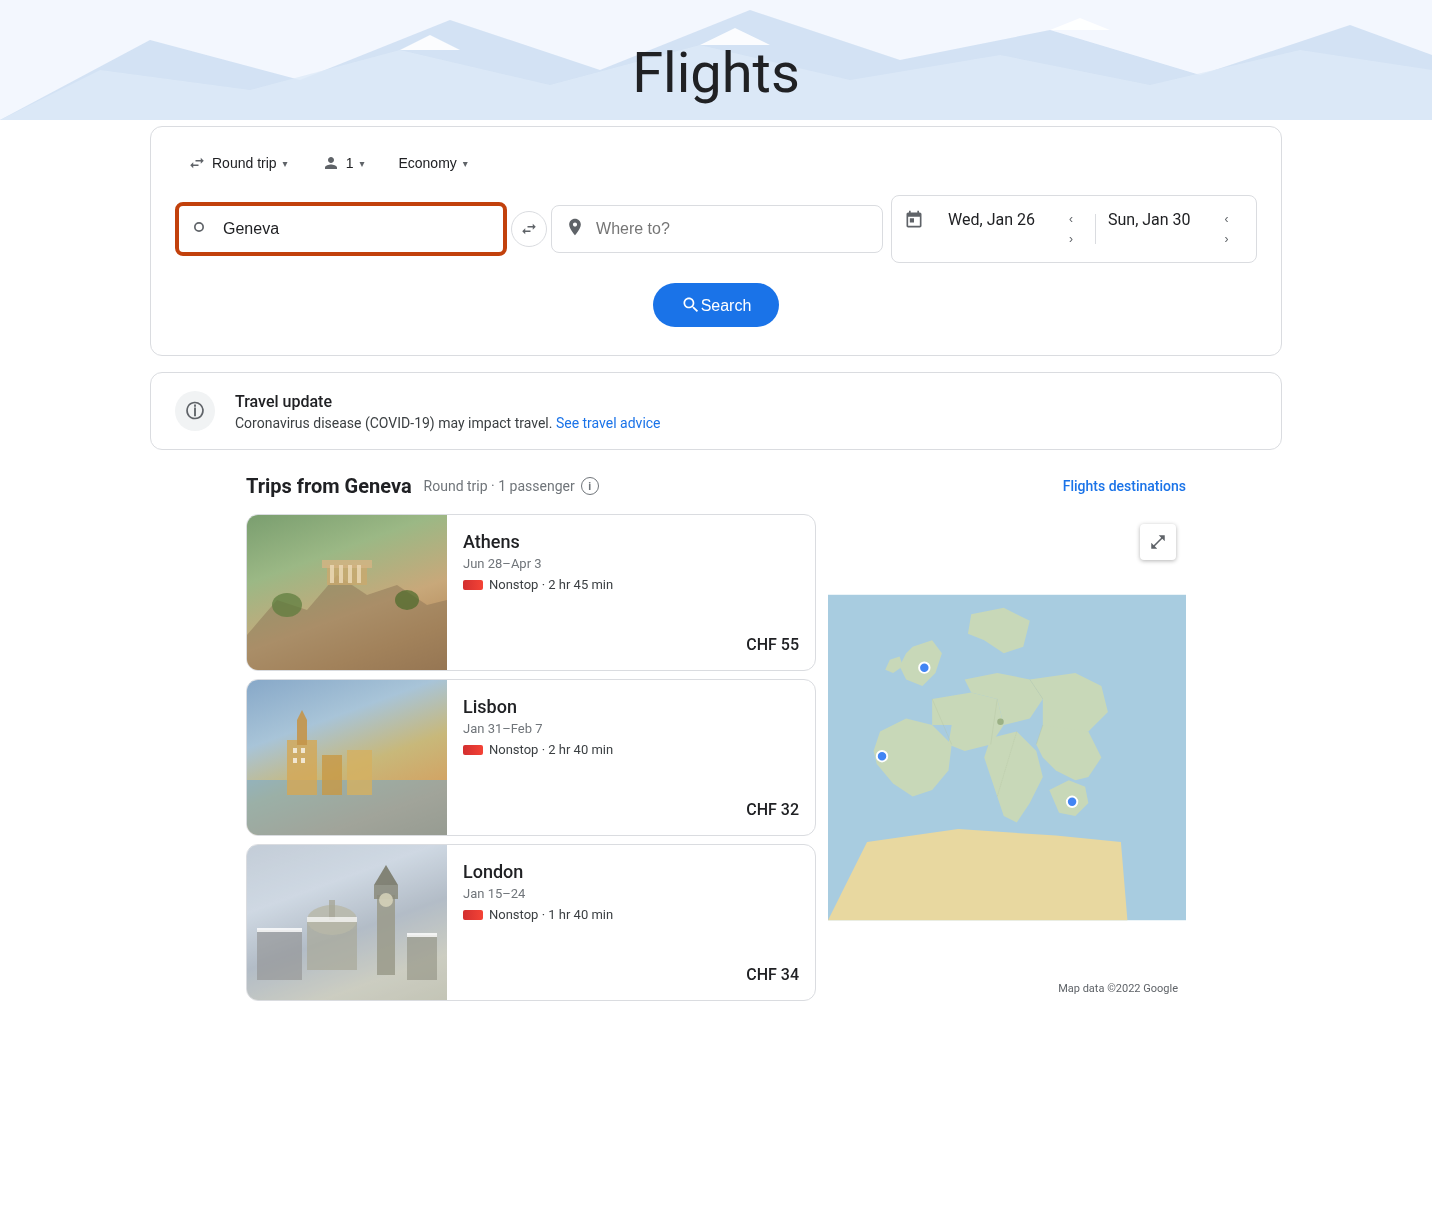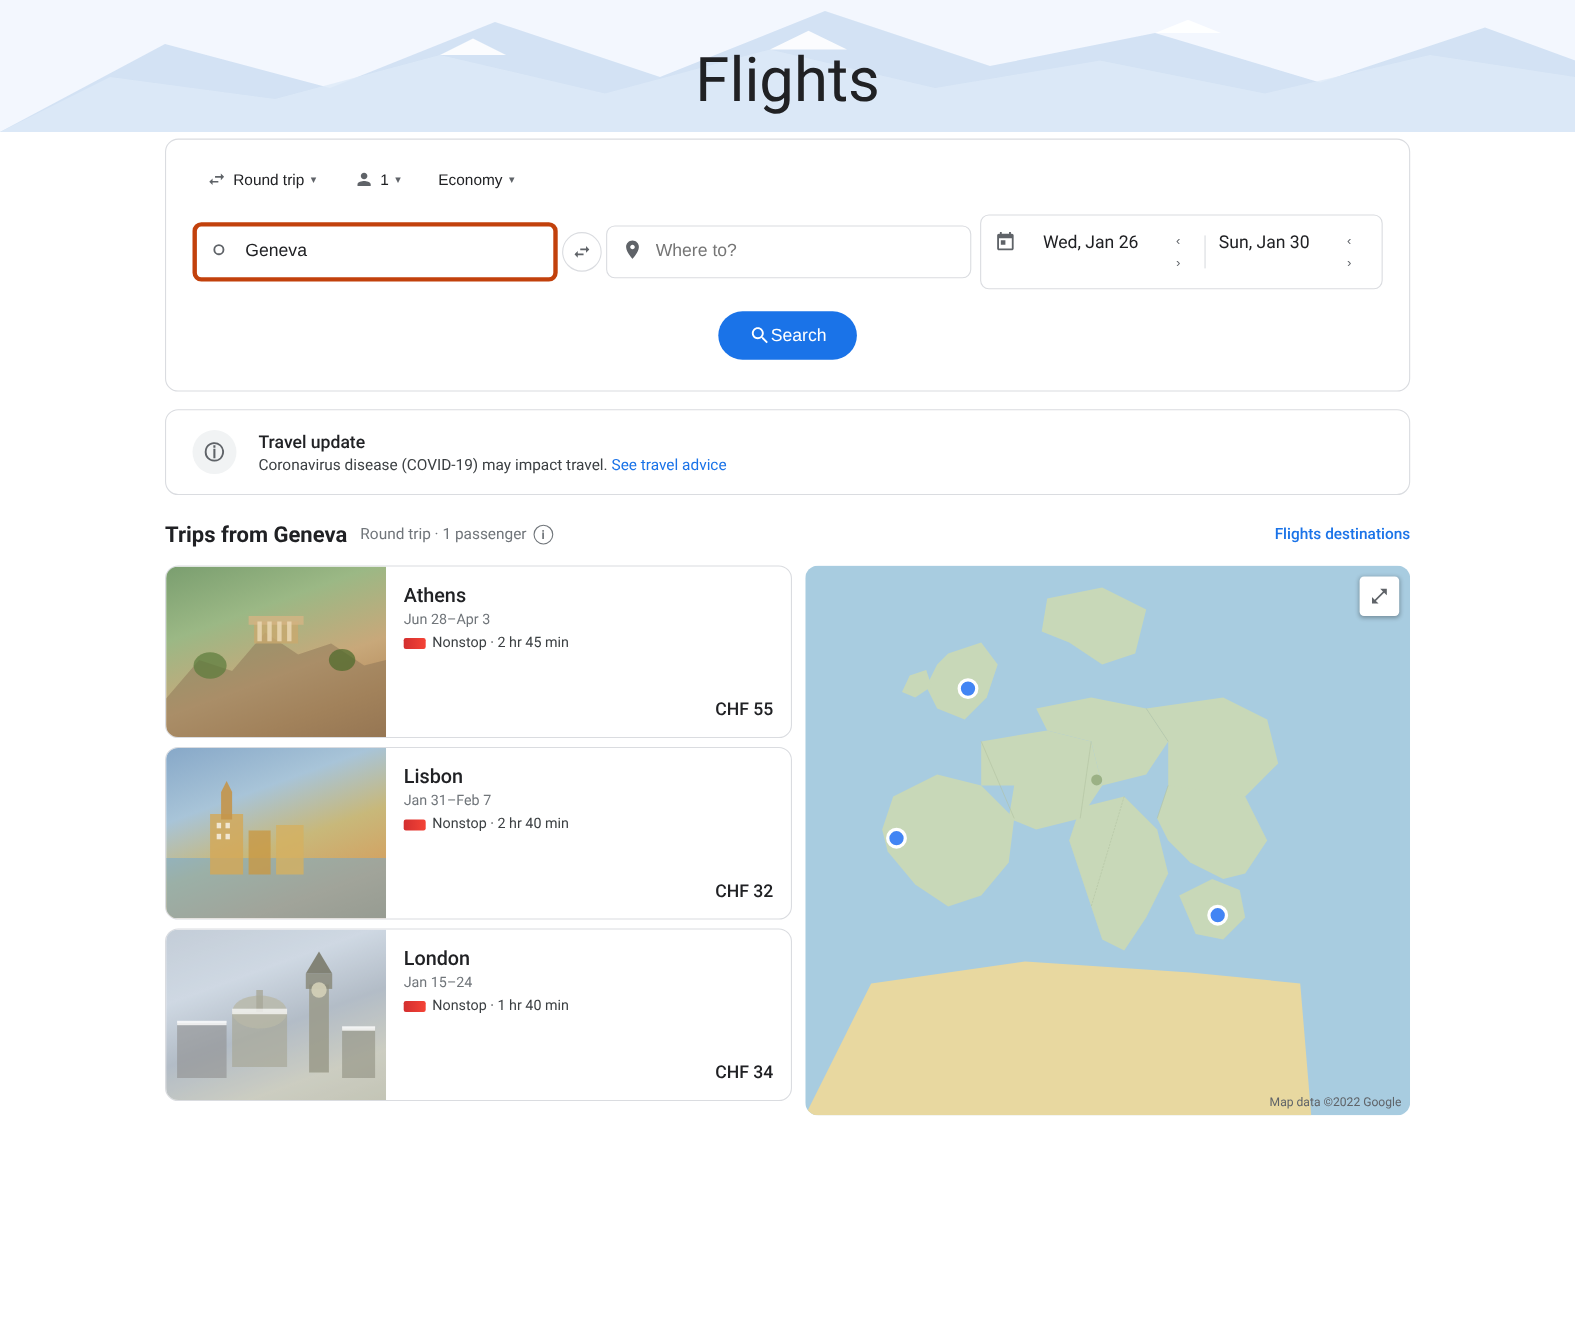--- a/index.html
+++ b/index.html
@@ -232,21 +232,21 @@
       font-size: 14px;
       color: #3c4043;
     }
     .travel-link {
       color: #1a73e8;
       text-decoration: none;
     }
 
     
     .trips-section {
-      width: 1132px;
+      width: 940px;
       margin: 16px auto;
     }
     .trips-header {
       display: flex;
       align-items: center;
       justify-content: space-between;
       margin-bottom: 16px;
     }
     .trips-header-left {
       display: flex;

